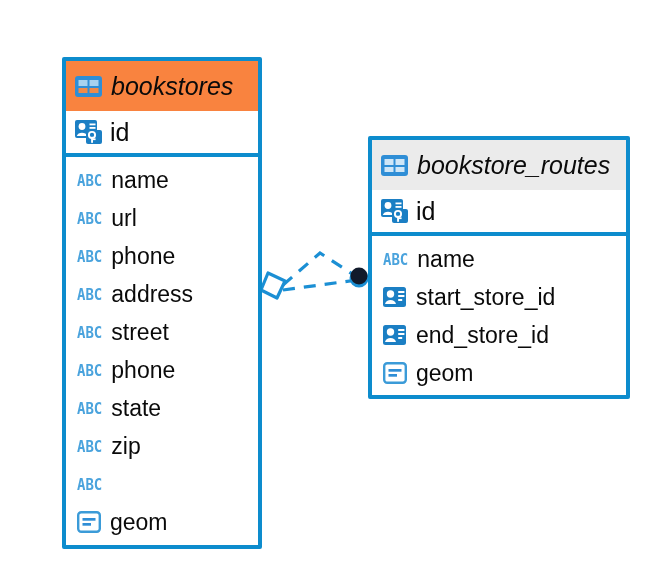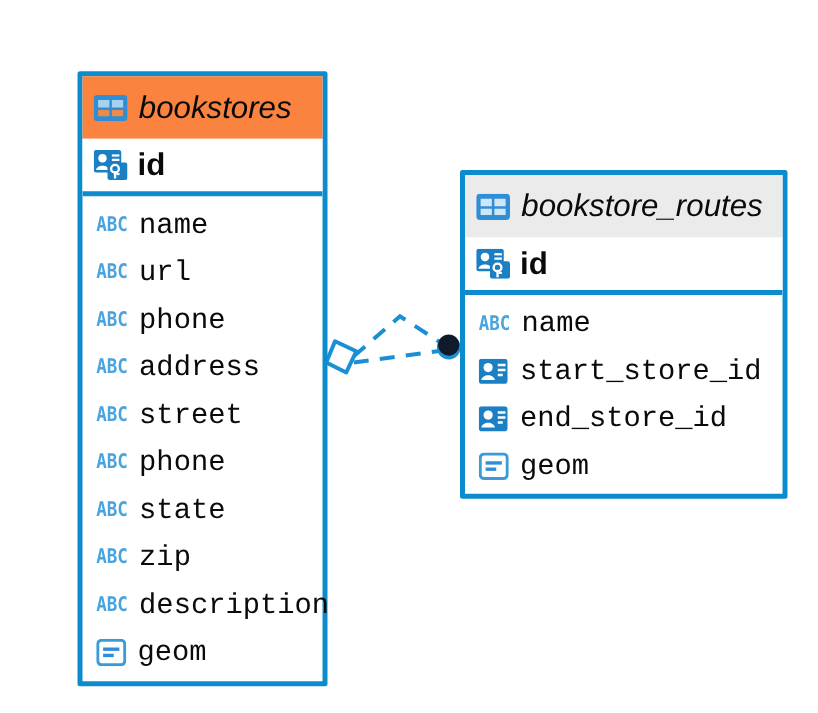--- a/index.html
+++ b/index.html
@@ -45,39 +45,38 @@
     box-sizing:border-box;
     display:flex;align-items:center;
     height:46px;
     padding-left:9px;
     gap:8px;
     border-bottom:4px solid #0d8ccd;
     background:#ffffff;
   }
   .pk-label{
     font-size:25px;
-    font-weight:bold;
+    font-weight:normal;
     color:#0a0a0a;
     line-height:1;
   }
 
   .col-list{padding-top:4px;}
   .col-row{
     box-sizing:border-box;
     display:flex;align-items:center;
     height:38px;
     padding-left:11px;
     gap:9px;
   }
   .col-label{
     font-size:23px;
     color:#0a0a0a;
     line-height:1;
     white-space:nowrap;
-    font-family:Liberation Mono, monospace;
   }
 
   
   .icon{display:block;flex:0 0 auto;line-height:0;}
   .icon svg{display:block;}
 
   .abc-icon{
     font-family:"DejaVu Sans Mono", monospace;
     font-size:14px;
     font-weight:bold;
@@ -181,21 +180,20 @@
         <span class="col-label">state</span>
       </div>
 
       <div class="col-row">
         <span class="abc-icon">ABC</span>
         <span class="col-label">zip</span>
       </div>
 
       <div class="col-row">
         <span class="abc-icon">ABC</span>
-        <span class="col-label">description</span>
       </div>
 
       <div class="col-row">
         <span class="icon">
           <svg width="24" height="22" viewBox="0 0 24 22">
             <rect x="1.2" y="1.2" width="21.6" height="19.6" rx="3" fill="#ffffff" stroke="#3b9bd8" stroke-width="2.4"></rect>
             <rect x="5.5" y="7" width="13" height="2.7" fill="#2f8ed6"></rect>
             <rect x="5.5" y="12" width="8.5" height="2.7" fill="#2f8ed6"></rect>
           </svg>
         </span>

